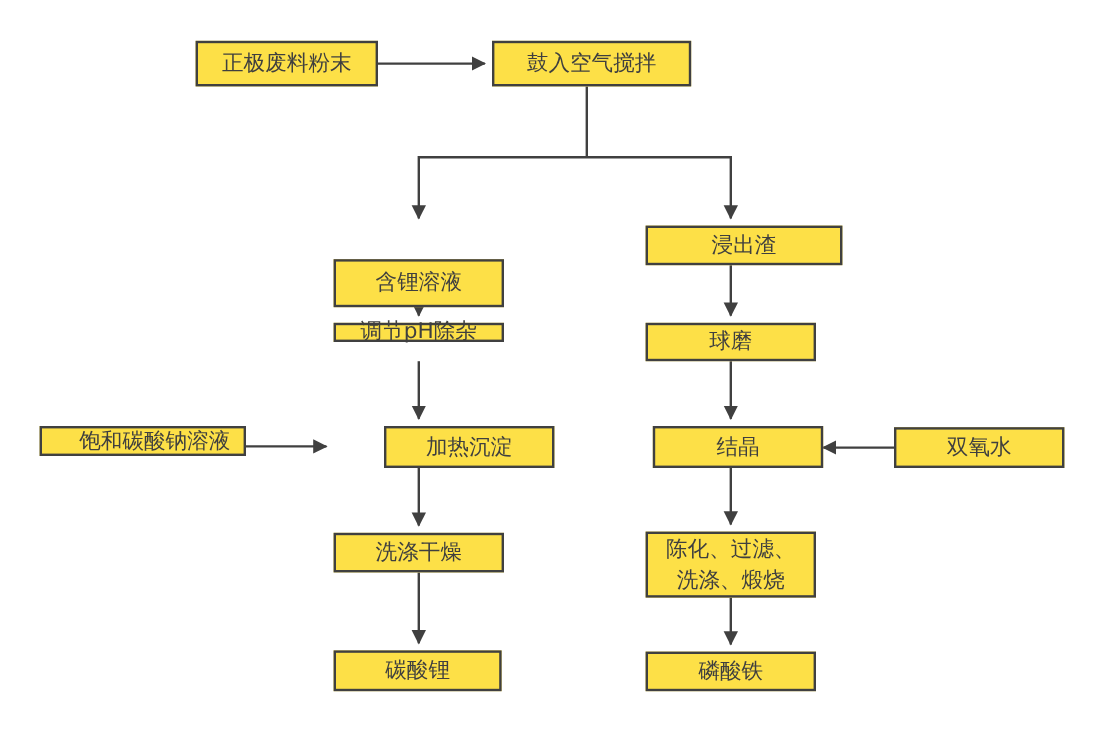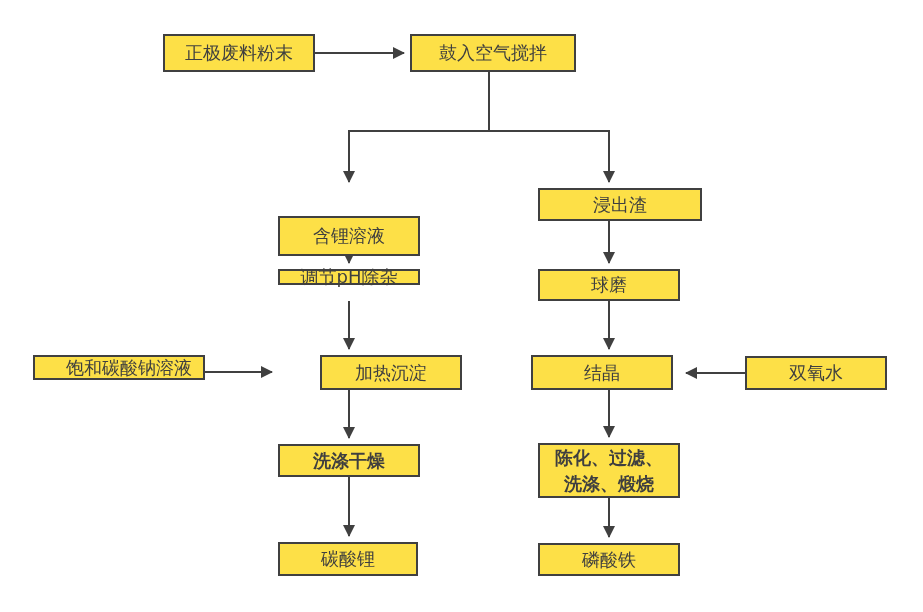--- a/index.html
+++ b/index.html
@@ -23,26 +23,26 @@
     text-align:center;
     white-space:pre-line;
     z-index:2;
   }
   
   .n-cathode   {left:163px;top:34px; width:152px;height:38px;}
   .n-air       {left:410px;top:34px; width:166px;height:38px;}
   .n-lisol     {left:278px;top:188px;width:142px;height:40px;margin-top:28px;}
   .n-ph        {left:278px;top:269px;width:142px;height:16px;}
   .n-heat      {left:278px;top:355px;width:142px;height:35px;margin-left:42px;}
-  .n-wash      {left:278px;top:444px;width:142px;height:33px;font-weight:bold;}
+  .n-wash      {left:278px;top:444px;width:142px;height:33px;}
   .n-licarb    {left:278px;top:542px;width:140px;height:34px;}
   .n-residue   {left:538px;top:188px;width:164px;height:33px;}
   .n-ballmill  {left:538px;top:269px;width:142px;height:32px;}
-  .n-crystal   {left:531px;top:355px;width:142px;height:35px;}
-  .n-aging     {left:538px;top:443px;width:142px;height:55px;font-weight:bold;}
+  .n-crystal   {left:544px;top:355px;width:142px;height:35px;}
+  .n-aging     {left:538px;top:443px;width:142px;height:55px;}
   .n-fepo4     {left:538px;top:543px;width:142px;height:33px;text-align:right;}
   .n-na2co3    {left:33px; top:355px;width:172px;height:25px;padding-left:20px;}
   .n-h2o2      {left:745px;top:356px;width:142px;height:34px;text-align:center;}
 </style>
 </head>
 <body>
 
 <div class="canvas">
 
   <svg class="edges" width="923" height="612" viewBox="0 0 923 612">

